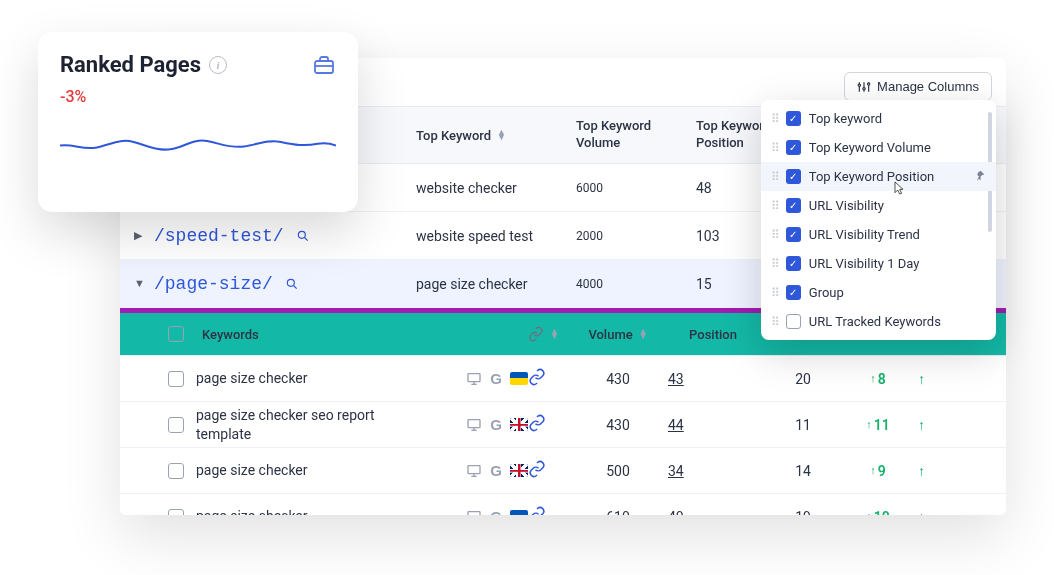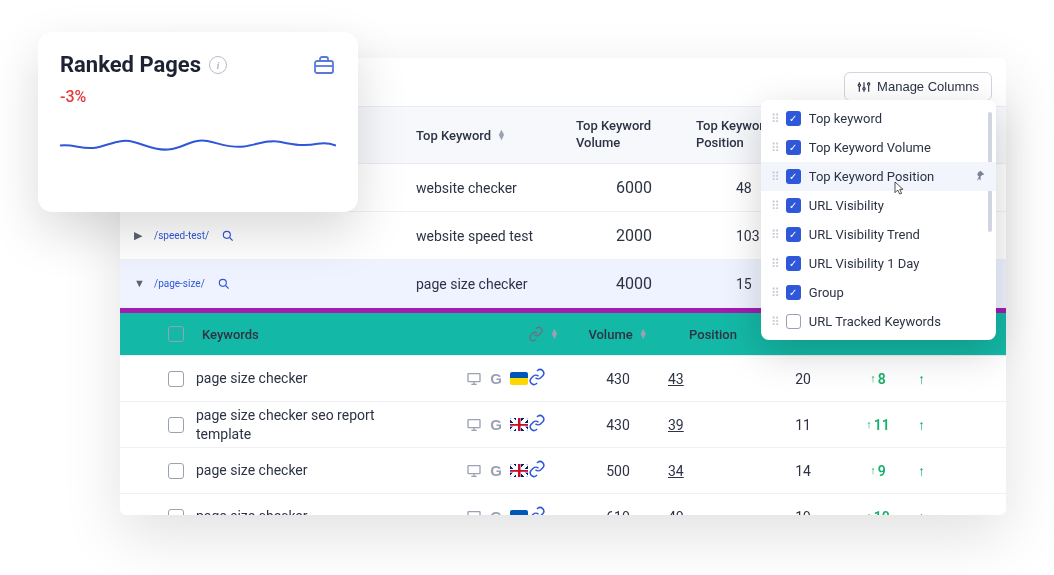--- a/index.html
+++ b/index.html
@@ -60,24 +60,24 @@
 .sort-icon::before { content:"▲"; display:block;}
 .sort-icon::after { content:"▼"; display:block;}
 
 .trow {
   display:flex; align-items:center;
   height:48px; border-bottom:1px solid #eef0f5;
   padding-left: 14px;
 }
 .trow.highlighted { background:#eef3ff; }
 .trow .chev { width:20px; font-size:11px; color:#5b6272;}
-.trow .path { color:#2f57d9; font-size:10px; width:262px; display:flex; align-items:center; gap:12px;}
+.trow .path { color:#2f57d9; font-size:18px; width:262px; display:flex; align-items:center; gap:12px;font-family:Liberation Mono, monospace;}
 .trow .path svg { width:14px; height:14px; }
 .trow .col-tk { width:160px; font-size:14px; color:#2c3345;}
-.trow .col-tv { width:120px; font-size:16px; color:#2c3345;margin-left:40px;}
+.trow .col-tv { width:120px; font-size:12px; color:#2c3345;}
 .trow .col-tp { width:120px; font-size:14px; color:#2c3345;}
 
 
 .nested-header {
   display:flex; align-items:center;
   background:#14b8a6; border-top:5px solid #a21caf; border-bottom:1px solid #e9ecf3;
   height:48px; padding-left:48px;
 }
 .nested-header .ncol { font-size:13px; color:#2c3345; font-weight:500; display:flex; align-items:center; gap:4px;}
 .chk { width:16px; height:16px; border:1.5px solid #9aa1b3; border-radius:3px; flex-shrink:0;}
@@ -283,21 +283,21 @@
       <span class="gicon">G</span>
       <span class="flag gb"></span>
     </div>
     <div class="link">
       <svg viewBox="0 0 24 24" fill="none" stroke="#2f57d9" stroke-width="2">
             <path d="M10 13a5 5 0 007 0l3-3a5 5 0 00-7-7l-1 1"></path>
             <path d="M14 11a5 5 0 00-7 0l-3 3a5 5 0 007 7l1-1"></path>
           </svg>
     </div>
     <div class="vol">430</div>
-    <div class="pos">39</div>
+    <div class="pos">44</div>
     <div class="xcol">11</div>
     <div class="delta"><span class="arrow">↑</span>11</div>
     <div class="trailing">↑</div>
   </div>
       <div class="nrow">
     <div class="kw">
       <span class="chk"></span>
       <span class="kw-text">page size checker</span>
     </div>
     <div class="icons">

